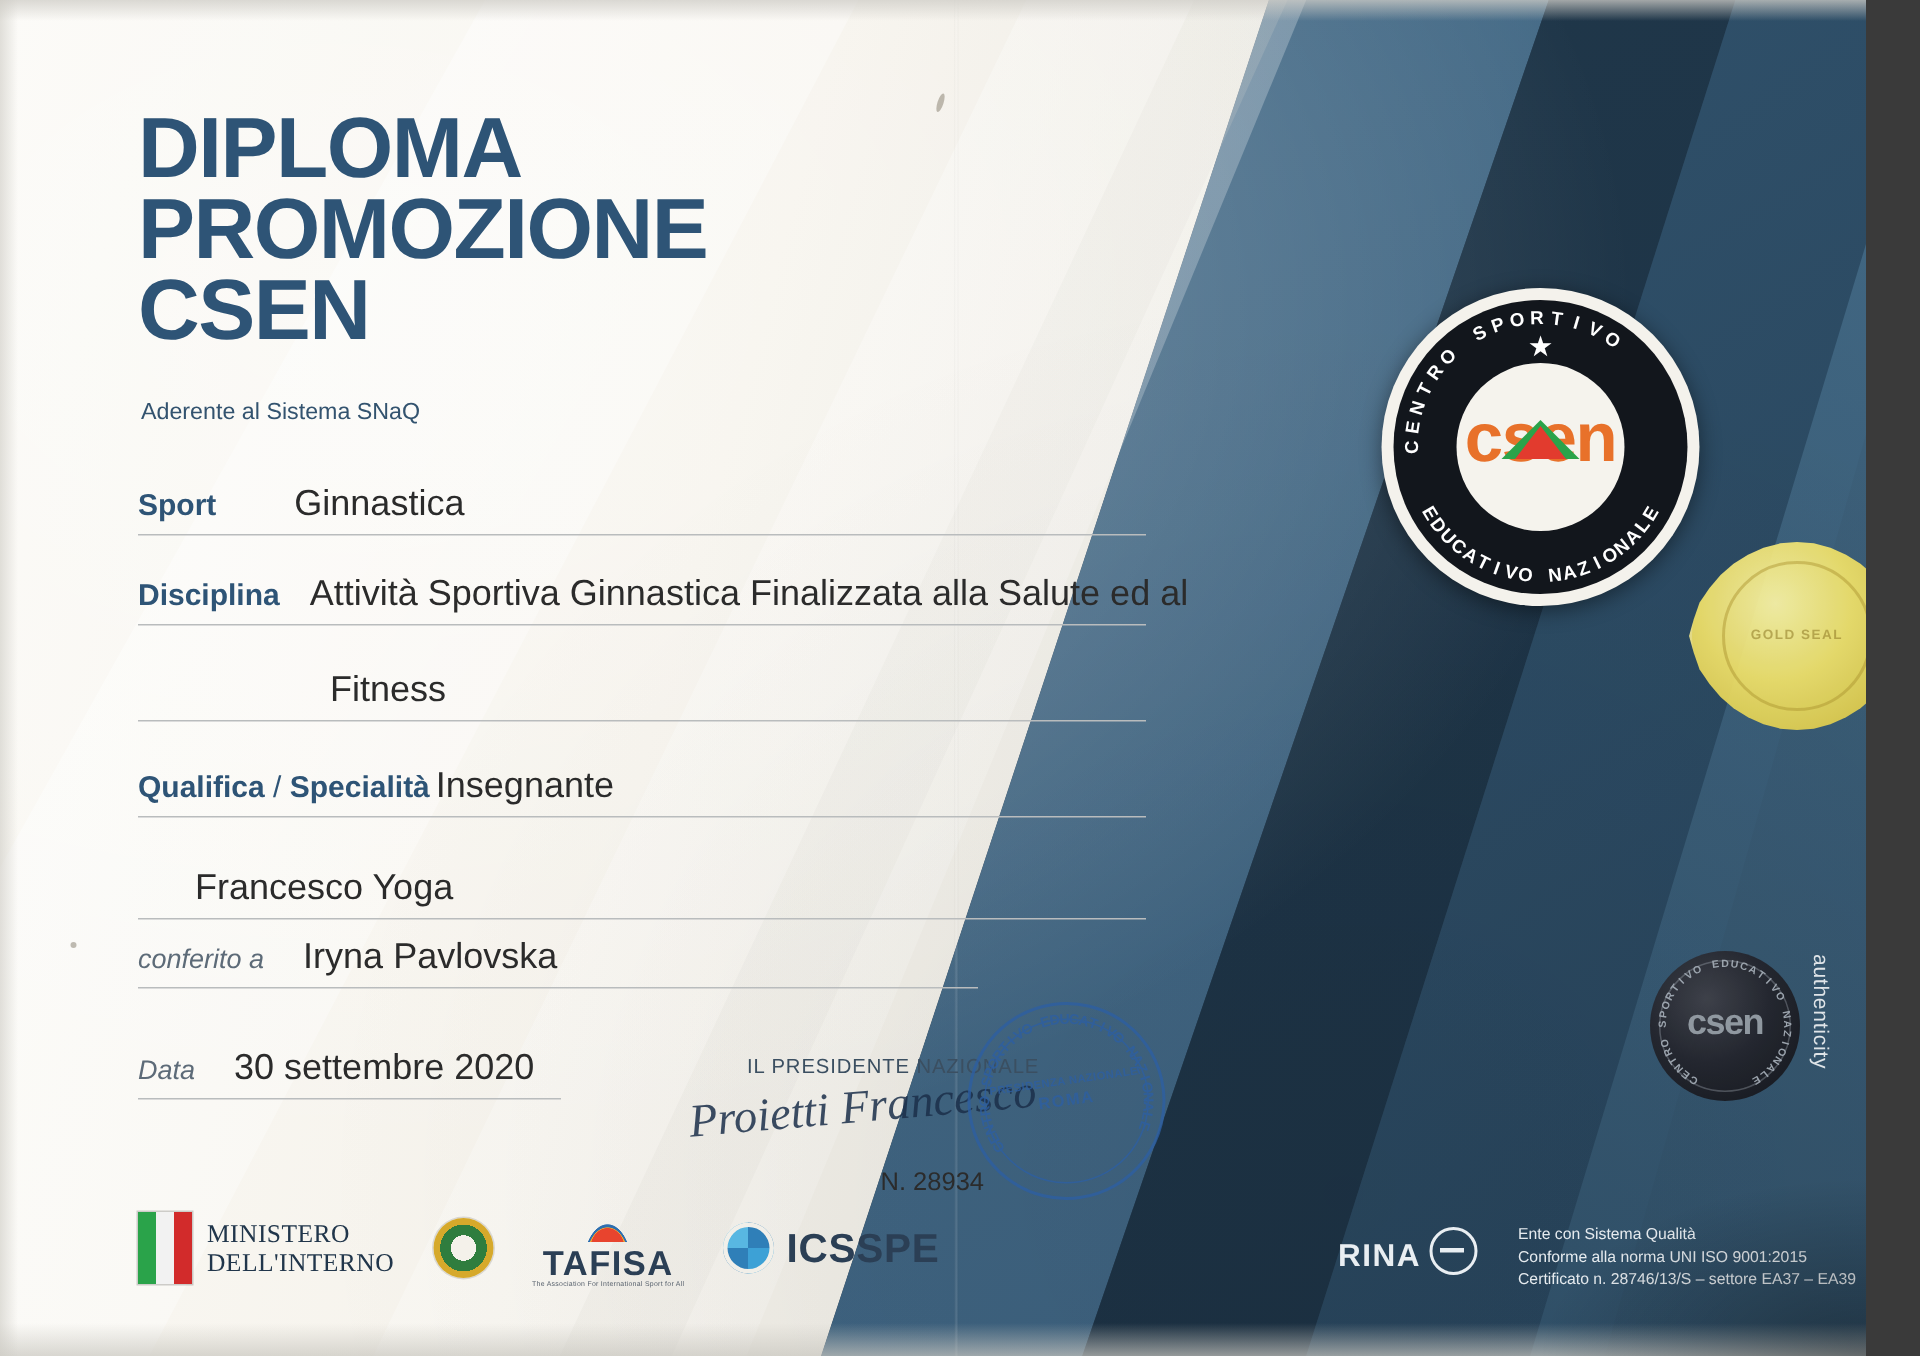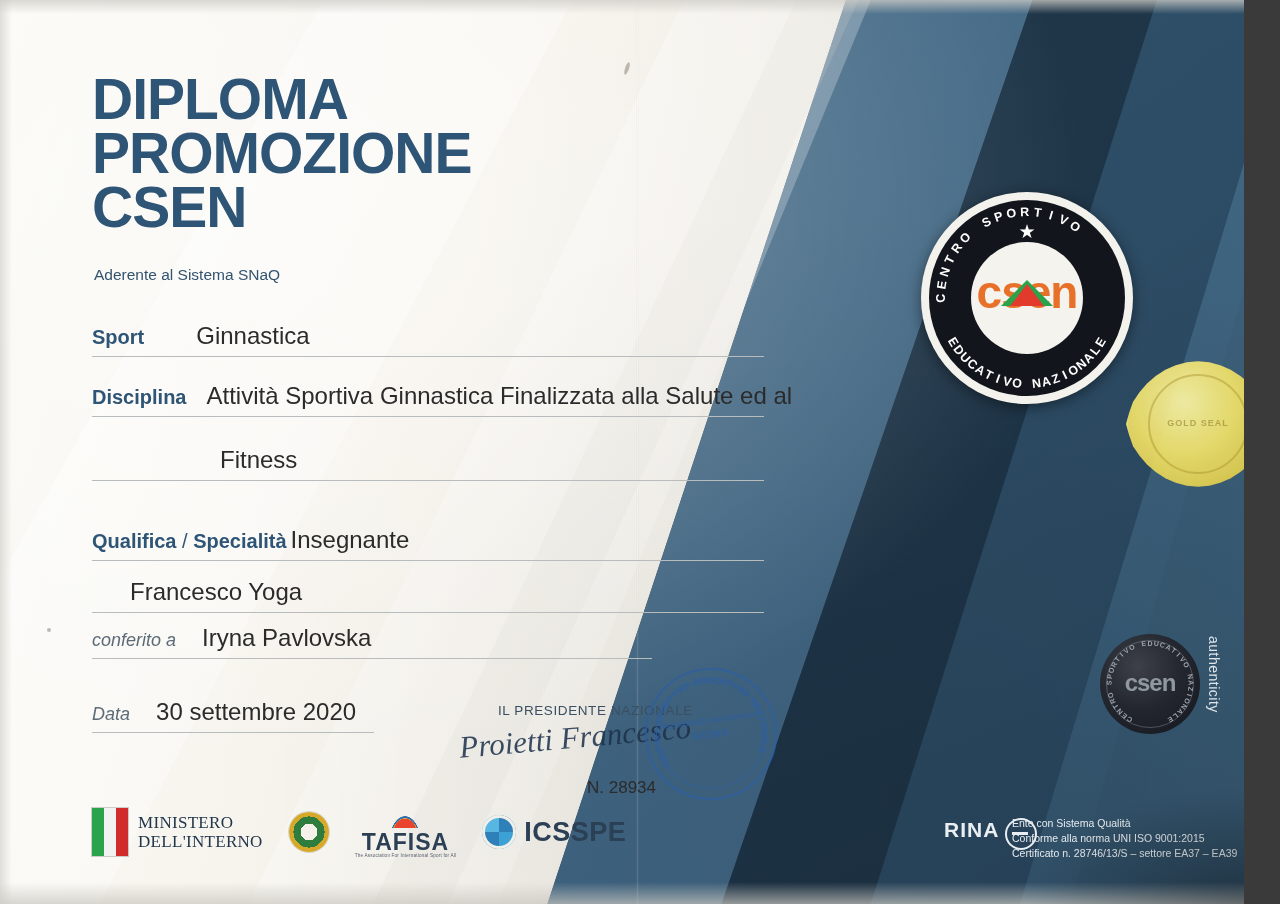--- a/index.html
+++ b/index.html
@@ -220,21 +220,21 @@
 
   #field-sport       { top: 322px; width: 672px; }
   #field-sport .field-value { margin-left: 52px; }
 
   #field-disciplina  { top: 382px; width: 672px; }
   #field-disciplina .field-value { margin-left: 20px; }
 
   #field-disciplina2 { top: 446px; width: 672px; }
   #field-disciplina2 .field-value { margin-left: 128px; }
 
-  #field-qualifica   { top: 526px; width: 672px; }
+  #field-qualifica   { top: 510px; width: 672px; }
   #field-qualifica .field-value { margin-left: 4px; }
 
   #field-specialita2 { top: 578px; width: 672px; }
   #field-specialita2 .field-value { margin-left: 38px; }
 
   #field-conferito   { top: 624px; width: 560px; }
   #field-conferito .field-value { margin-left: 26px; }
 
   #field-data        { top: 698px; width: 282px; }
   #field-data .field-value { margin-left: 26px; }
@@ -553,24 +553,24 @@
   .icsspe .name {
     font-size: 27px;
     font-weight: bold;
     color: #2b3f55;
     letter-spacing: .5px;
   }
 
   
   .rina {
     position: absolute;
-    left: 944px;
+    left: 892px;
     top: 818px;
     display: flex;
-    align-items: flex-start;
+    align-items: flex-end;
     gap: 6px;
   }
   .rina .rina-word {
     font-size: 21px;
     font-weight: bold;
     color: #e9eef2;
     letter-spacing: 1px;
   }
   .rina .rina-mark {
     width: 28px; height: 28px;

